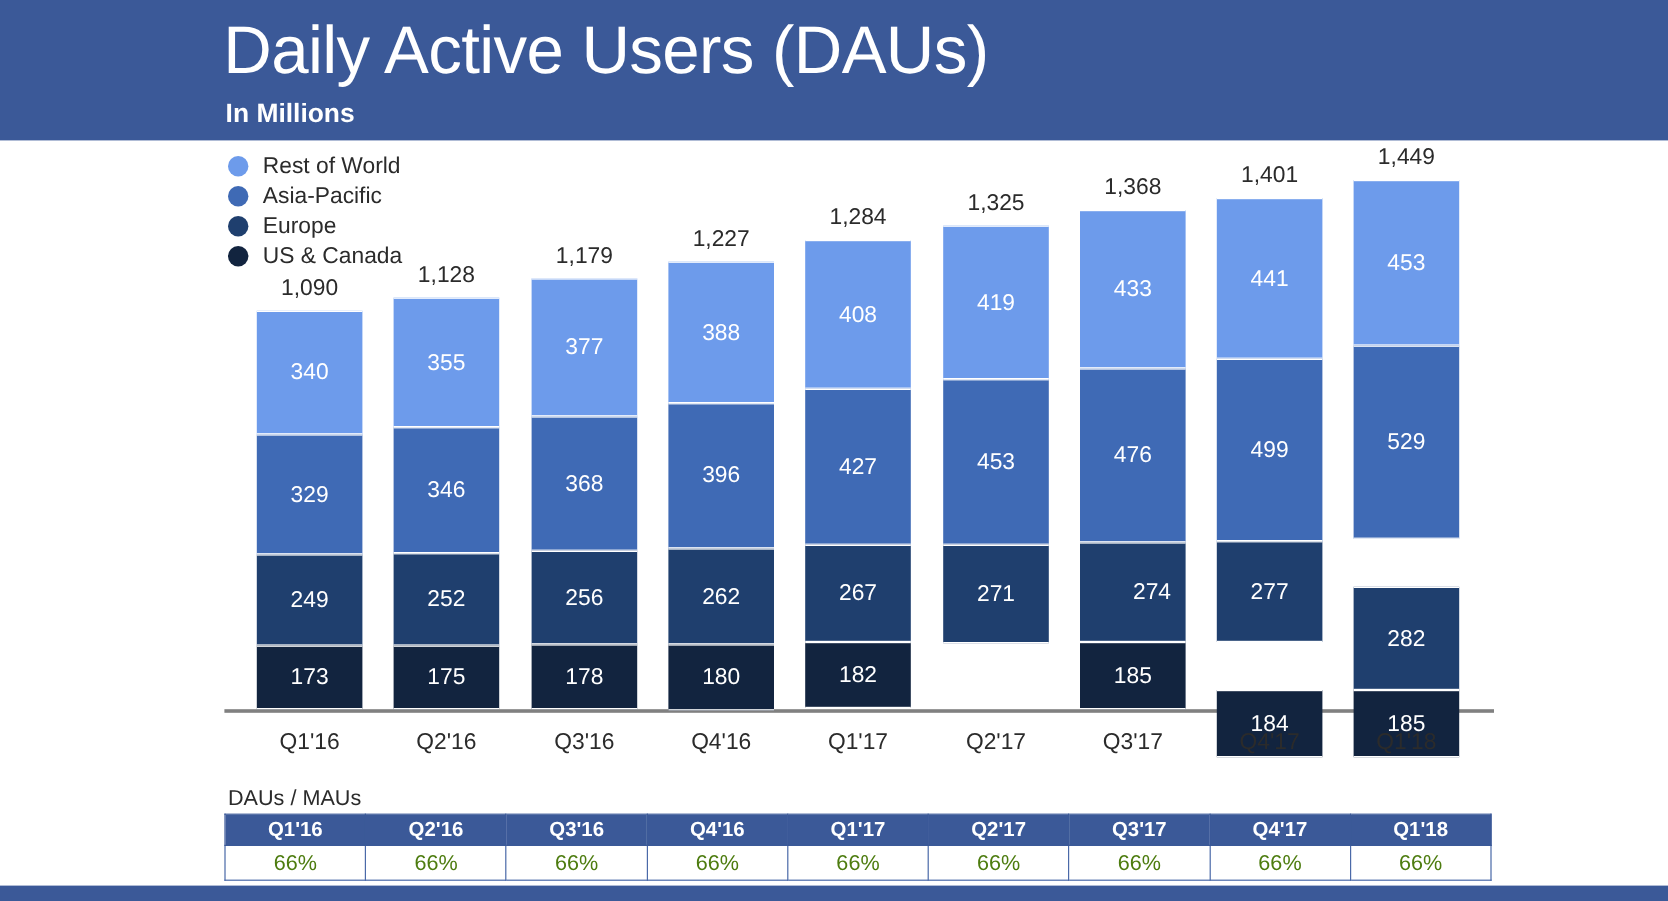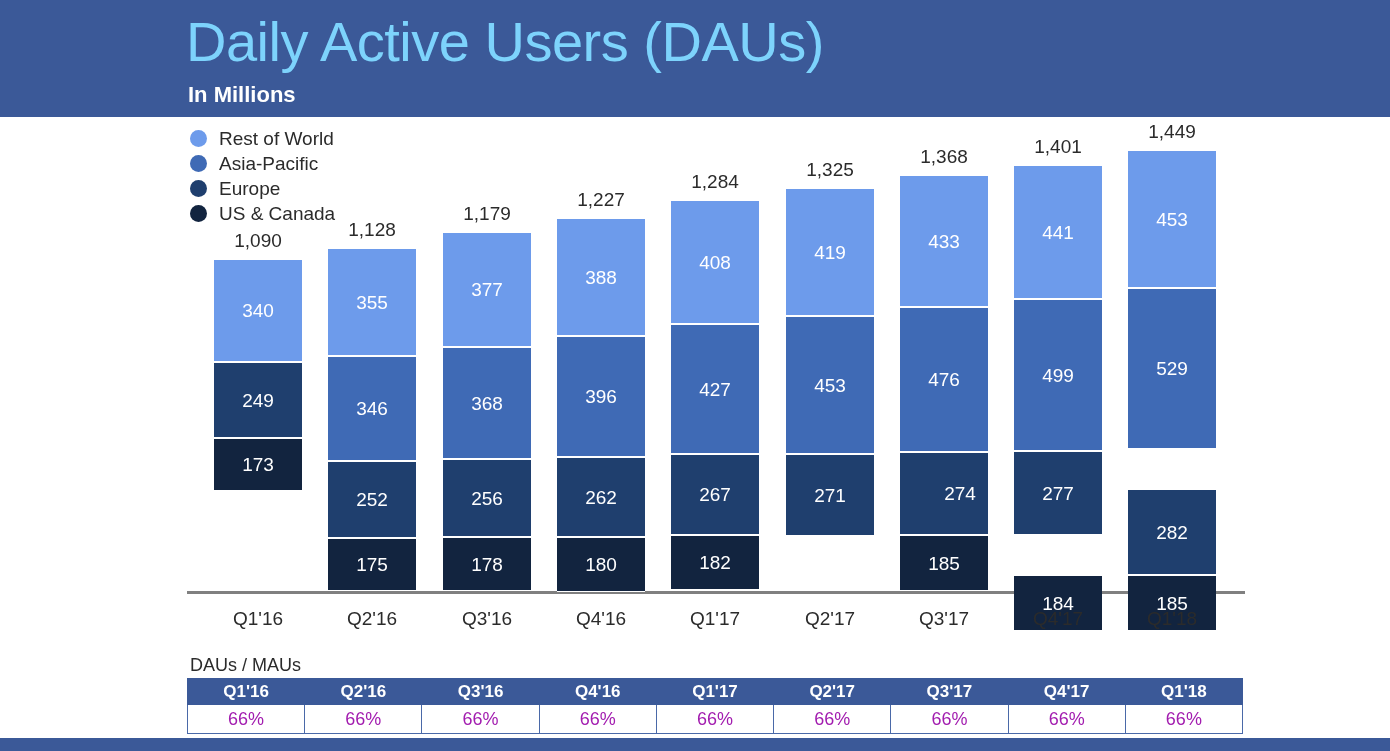--- a/index.html
+++ b/index.html
@@ -25,21 +25,21 @@
     left: 0;
     top: 0;
     width: 1390px;
     height: 117px;
     background: #3b5998;
   }
   .header-title {
     position: absolute;
     left: 186px;
     top: 8px;
-    color: #7dd3fc;
+    color: #ffffff;
     font-size: 56px;
     font-weight: 400;
     letter-spacing: -0.5px;
     line-height: 68px;
     white-space: nowrap;
   }
   .header-subtitle {
     position: absolute;
     left: 188px;
     top: 82px;
@@ -165,21 +165,21 @@
     color: #ffffff;
     font-size: 17px;
     font-weight: 700;
     height: 25px;
     padding: 0;
     border: 1px solid #3b5998;
     text-align: center;
   }
   .ratio-table td {
     background: #ffffff;
-    color: #a21caf;
+    color: #4d7c0f;
     font-size: 18px;
     font-weight: 400;
     height: 28px;
     padding: 0;
     border: 1px solid #4a69a8;
     text-align: center;
   }
 </style>
 </head>
 <body>
@@ -208,20 +208,23 @@
         <span class="legend-dot" style="background: rgb(18, 36, 63);"></span>
         <span class="legend-label">US &amp; Canada</span>
       </div>
     </div>
 
   <div class="chart-area" id="chart">
     <div class="axis-line"></div>
   <div class="bar" style="left: 214px; top: 259px; height: 332px; bottom: auto; position: absolute;">
         <div class="seg" style="height: 103px; background: rgb(109, 155, 235);">
           <span class="seg-label">340</span>
+        </div>
+        <div class="seg" style="height: 100px; background: rgb(63, 106, 181);">
+          <span class="seg-label">329</span>
         </div>
         <div class="seg" style="height: 76px; background: rgb(31, 63, 110);">
           <span class="seg-label">249</span>
         </div>
         <div class="seg" style="height: 53px; background: rgb(18, 36, 63);">
           <span class="seg-label">173</span>
         </div>
       </div>
       <div class="total-label" style="left: 203px; top: 230px;">1,090</div>
       <div class="tick-label" style="left: 203px;">Q1'16</div>

